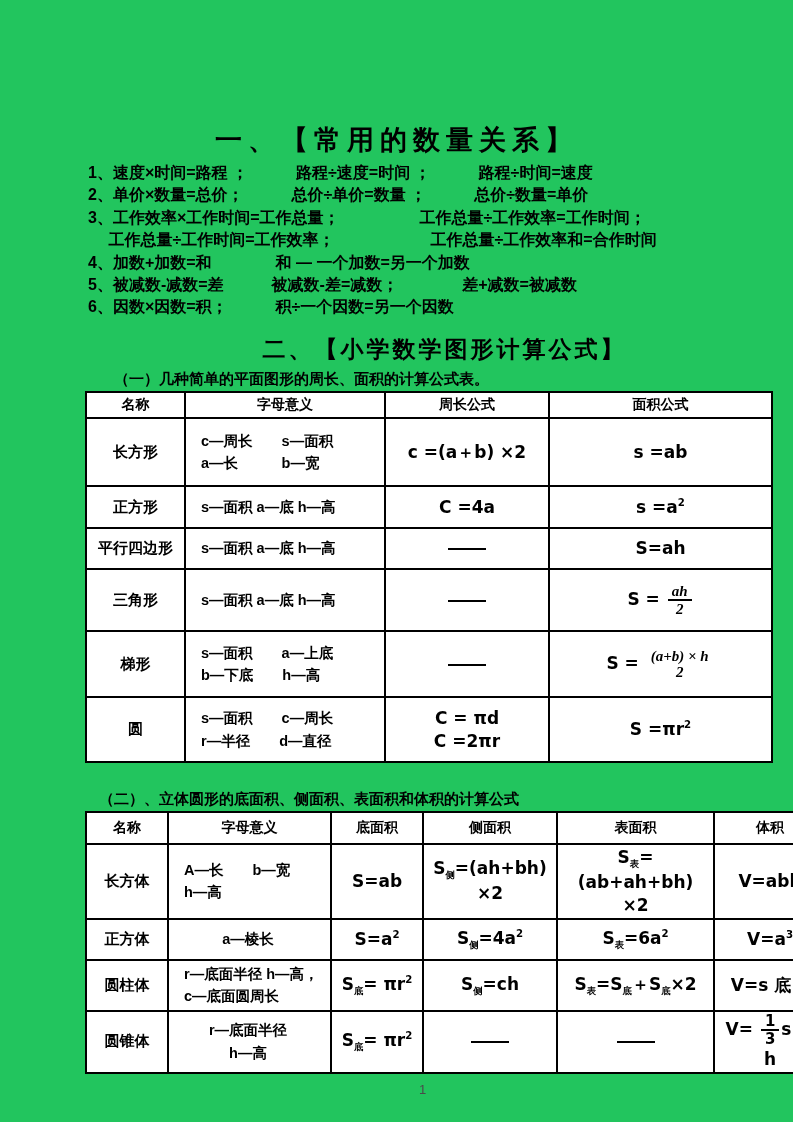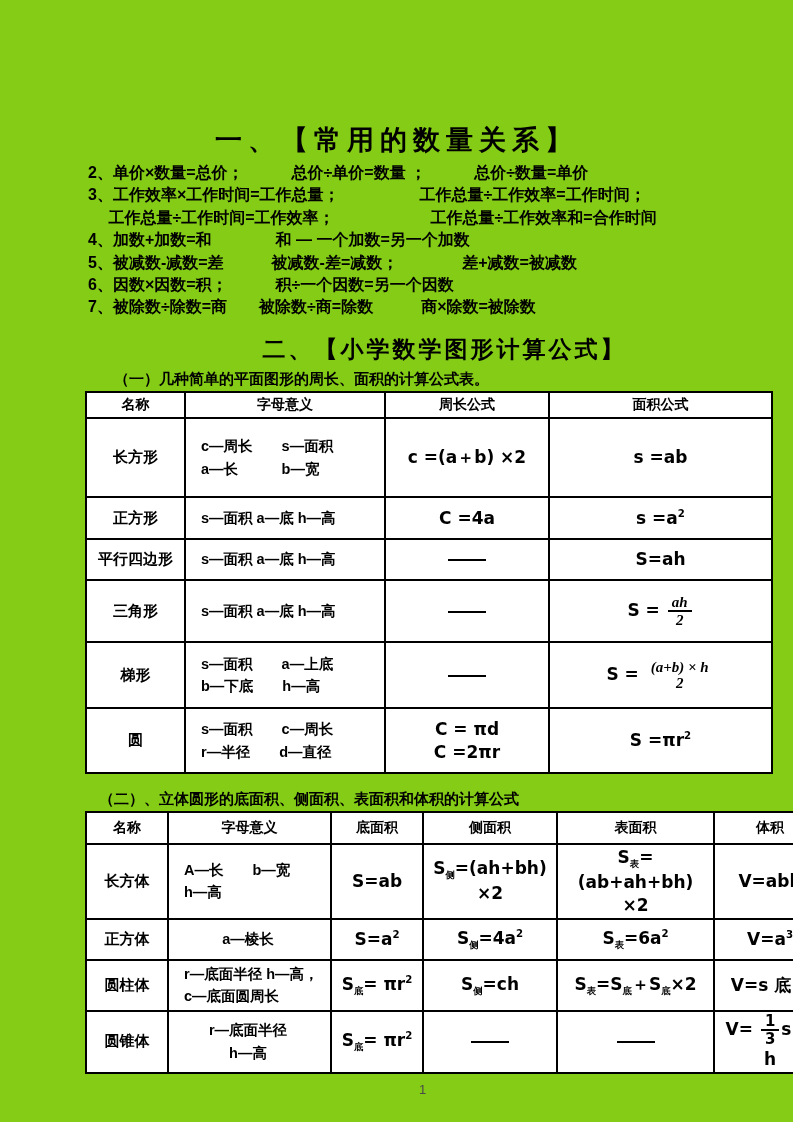--- a/index.html
+++ b/index.html
@@ -1,17 +1,17 @@
 <!DOCTYPE html>
 <html><head>
 <meta charset="utf-8">
 <style>
   html,body{margin:0;padding:0;background:#fff;}
   .page{
-    position:relative;width:793px;height:1122px;background:#84cc16;overflow:hidden;
+    position:relative;width:793px;height:1122px;background:#22c55e;overflow:hidden;
     font-family:"Liberation Sans",sans-serif;color:#000;font-weight:700;
   }
   .title{position:absolute;left:0;width:100%;text-align:center;}
   #title1{top:122px;font-size:27px;letter-spacing:6px;}
   #title2{top:334px;font-size:23px;letter-spacing:3px;padding-left:48px;}
   .lines{position:absolute;top:162px;left:88px;font-size:16px;}
   .line{white-space:pre;line-height:22.4px;height:22.4px;}
   .caption{position:absolute;font-size:15px;}
   #caption1{top:370px;left:114px;}
   #caption2{top:790px;left:99px;}
@@ -24,21 +24,21 @@
   #table1 th:nth-child(1){width:89px;}
   #table1 th:nth-child(2){width:190px;}
   #table1 th:nth-child(3){width:154px;border-radius:12px;}
   #table1 th:nth-child(4){width:213px;}
   #table2 th:nth-child(1){width:72px;}
   #table2 th:nth-child(2){width:153px;}
   #table2 th:nth-child(3){width:82px;}
   #table2 th:nth-child(4){width:124px;}
   #table2 th:nth-child(5){width:147px;}
   #table2 th:nth-child(6){width:102px;}
-  #table1 tbody tr:nth-child(1){height:79px;}
+  #table1 tbody tr:nth-child(1){height:68px;}
   #table1 tbody tr:nth-child(2){height:42px;}
   #table1 tbody tr:nth-child(3){height:41px;}
   #table1 tbody tr:nth-child(4){height:62px;}
   #table1 tbody tr:nth-child(5){height:66px;}
   #table1 tbody tr:nth-child(6){height:65px;}
   #table2 tbody tr:nth-child(1){height:52px;}
   #table2 tbody tr:nth-child(2){height:41px;}
   #table2 tbody tr:nth-child(3){height:51px;}
   #table2 tbody tr:nth-child(4){height:61px;}
   .name-cell{text-align:center;font-size:15px;}
@@ -56,27 +56,27 @@
   .page-number{position:absolute;top:1082px;left:419px;font-size:13px;font-weight:400;color:#4a4a4a;}
 </style>
 </head>
 <body>
 
 <div class="page">
 
   <div class="title" id="title1">一、【常用的数量关系】</div>
 
   <div class="lines">
+    <div class="line">1、速度×时间=路程 ；　　　路程÷速度=时间 ；　　　路程÷时间=速度</div>
     <div class="line">2、单价×数量=总价；　　　总价÷单价=数量 ；　　　总价÷数量=单价</div>
     <div class="line">3、工作效率×工作时间=工作总量；　　　　　工作总量÷工作效率=工作时间；</div>
     <div class="line">　 工作总量÷工作时间=工作效率；　　　　　　工作总量÷工作效率和=合作时间</div>
     <div class="line">4、加数+加数=和　　　　和 — 一个加数=另一个加数</div>
     <div class="line">5、被减数-减数=差　　　被减数-差=减数；　　　　差+减数=被减数</div>
     <div class="line">6、因数×因数=积；　　　积÷一个因数=另一个因数</div>
-    <div class="line">7、被除数÷除数=商　　被除数÷商=除数　　　商×除数=被除数</div>
   </div>
 
   <div class="title" id="title2">二、【小学数学图形计算公式】</div>
 
   <div class="caption" id="caption1">（一）几种简单的平面图形的周长、面积的计算公式表。</div>
   <table id="table1">
       <thead>
         <tr>
           <th>名称</th>
           <th>字母意义</th>

